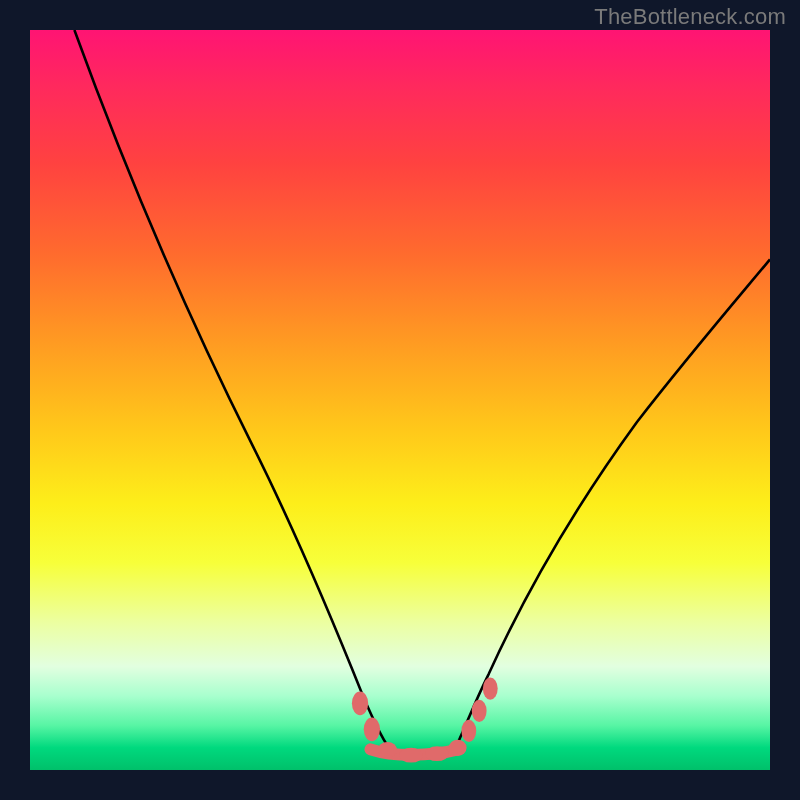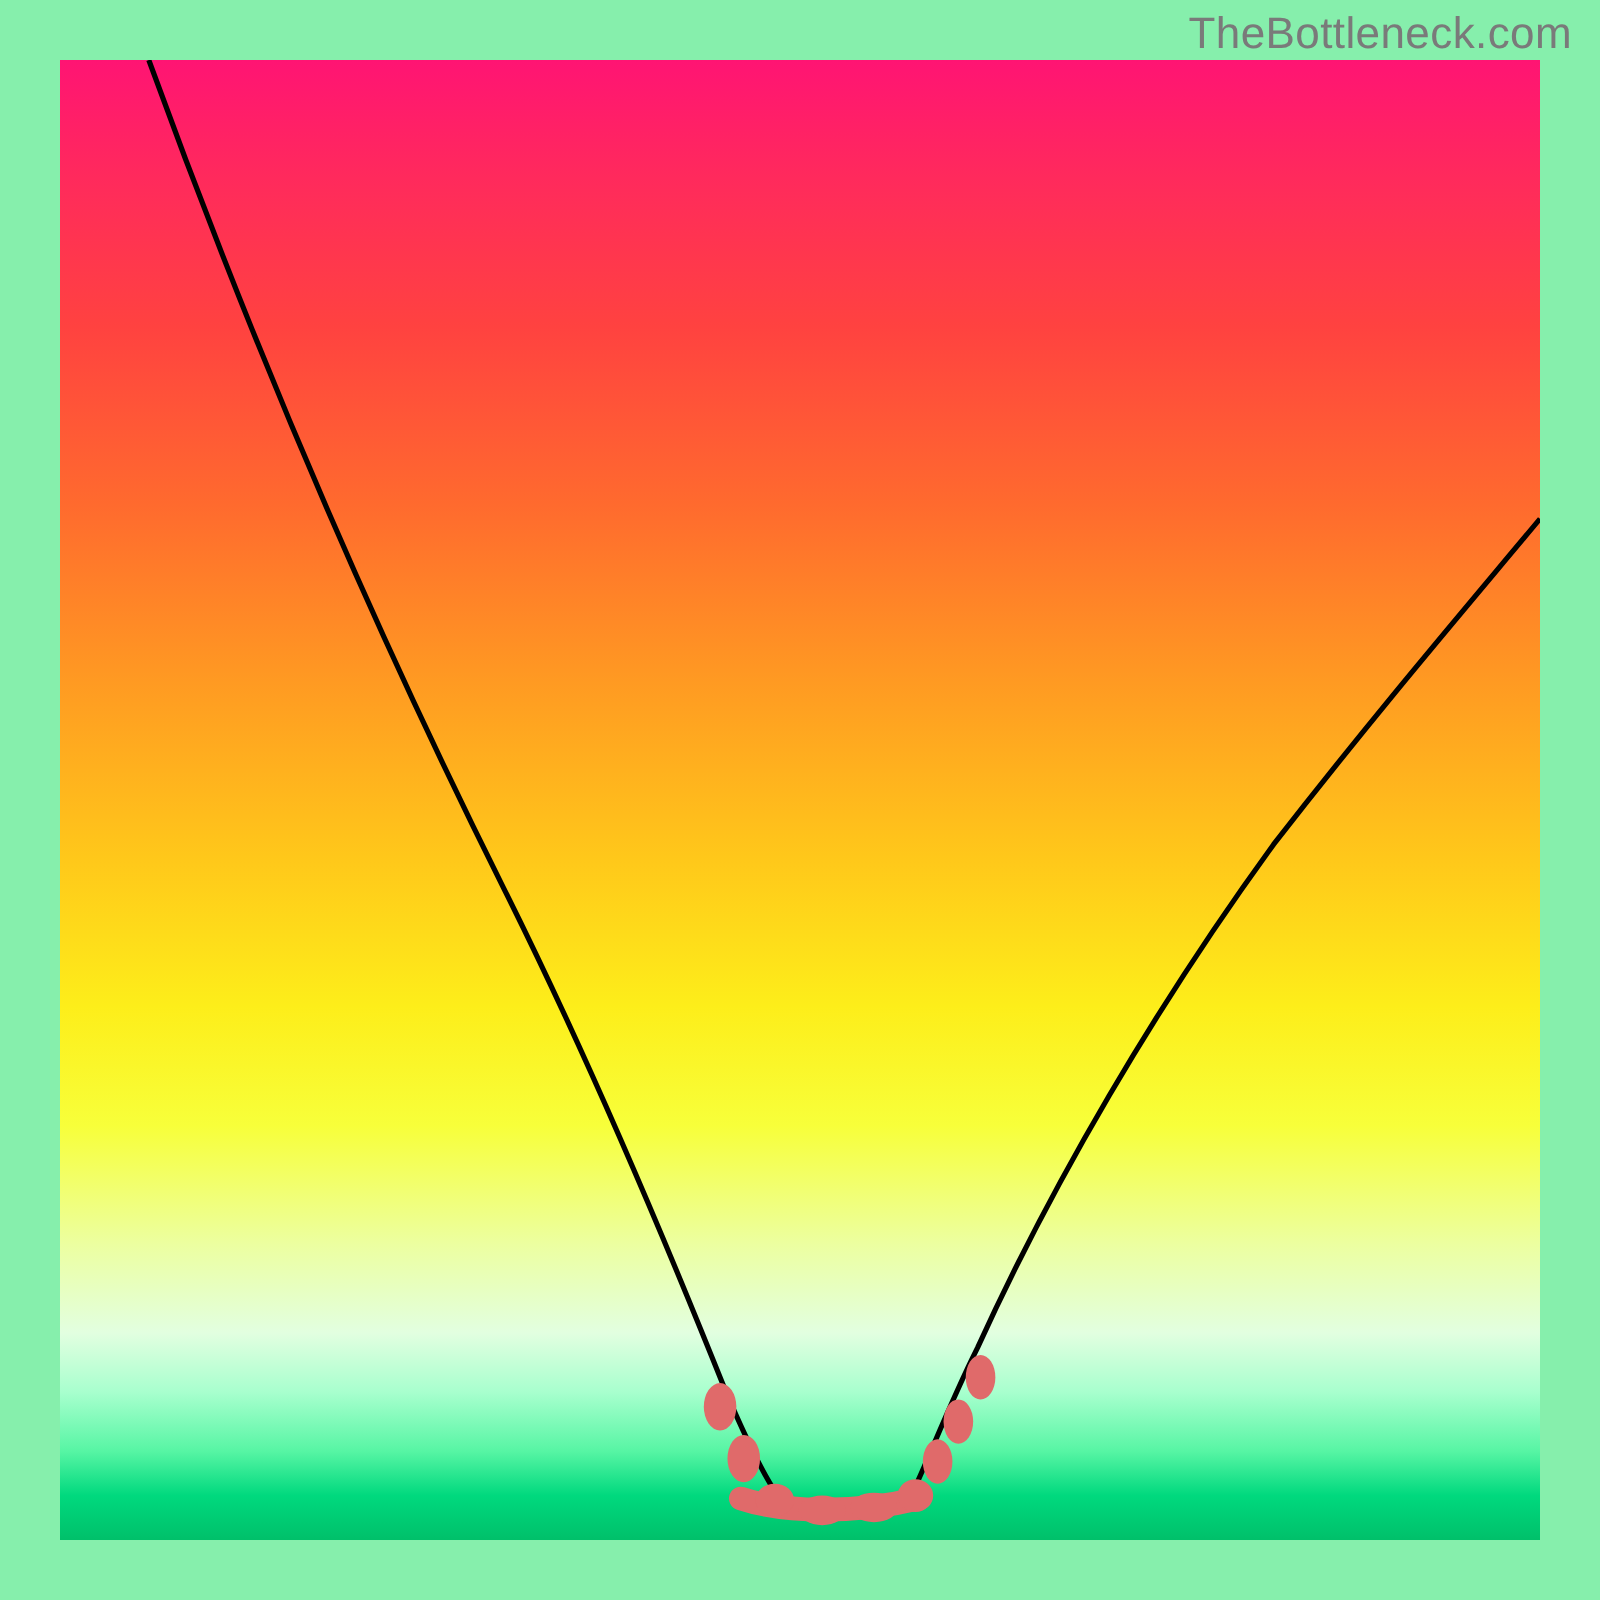--- a/index.html
+++ b/index.html
@@ -8,21 +8,21 @@
     width: 800px;
     height: 800px;
     overflow: hidden;
     background: #000;
     font-family: Arial, Helvetica, sans-serif;
   }
   .frame {
     position: relative;
     width: 800px;
     height: 800px;
-    background: #86efac;
+    background: #0f172a;
   }
   .plot {
     position: absolute;
     left: 30px;
     top: 30px;
     width: 740px;
     height: 740px;
     
     background: linear-gradient(
       to bottom,

